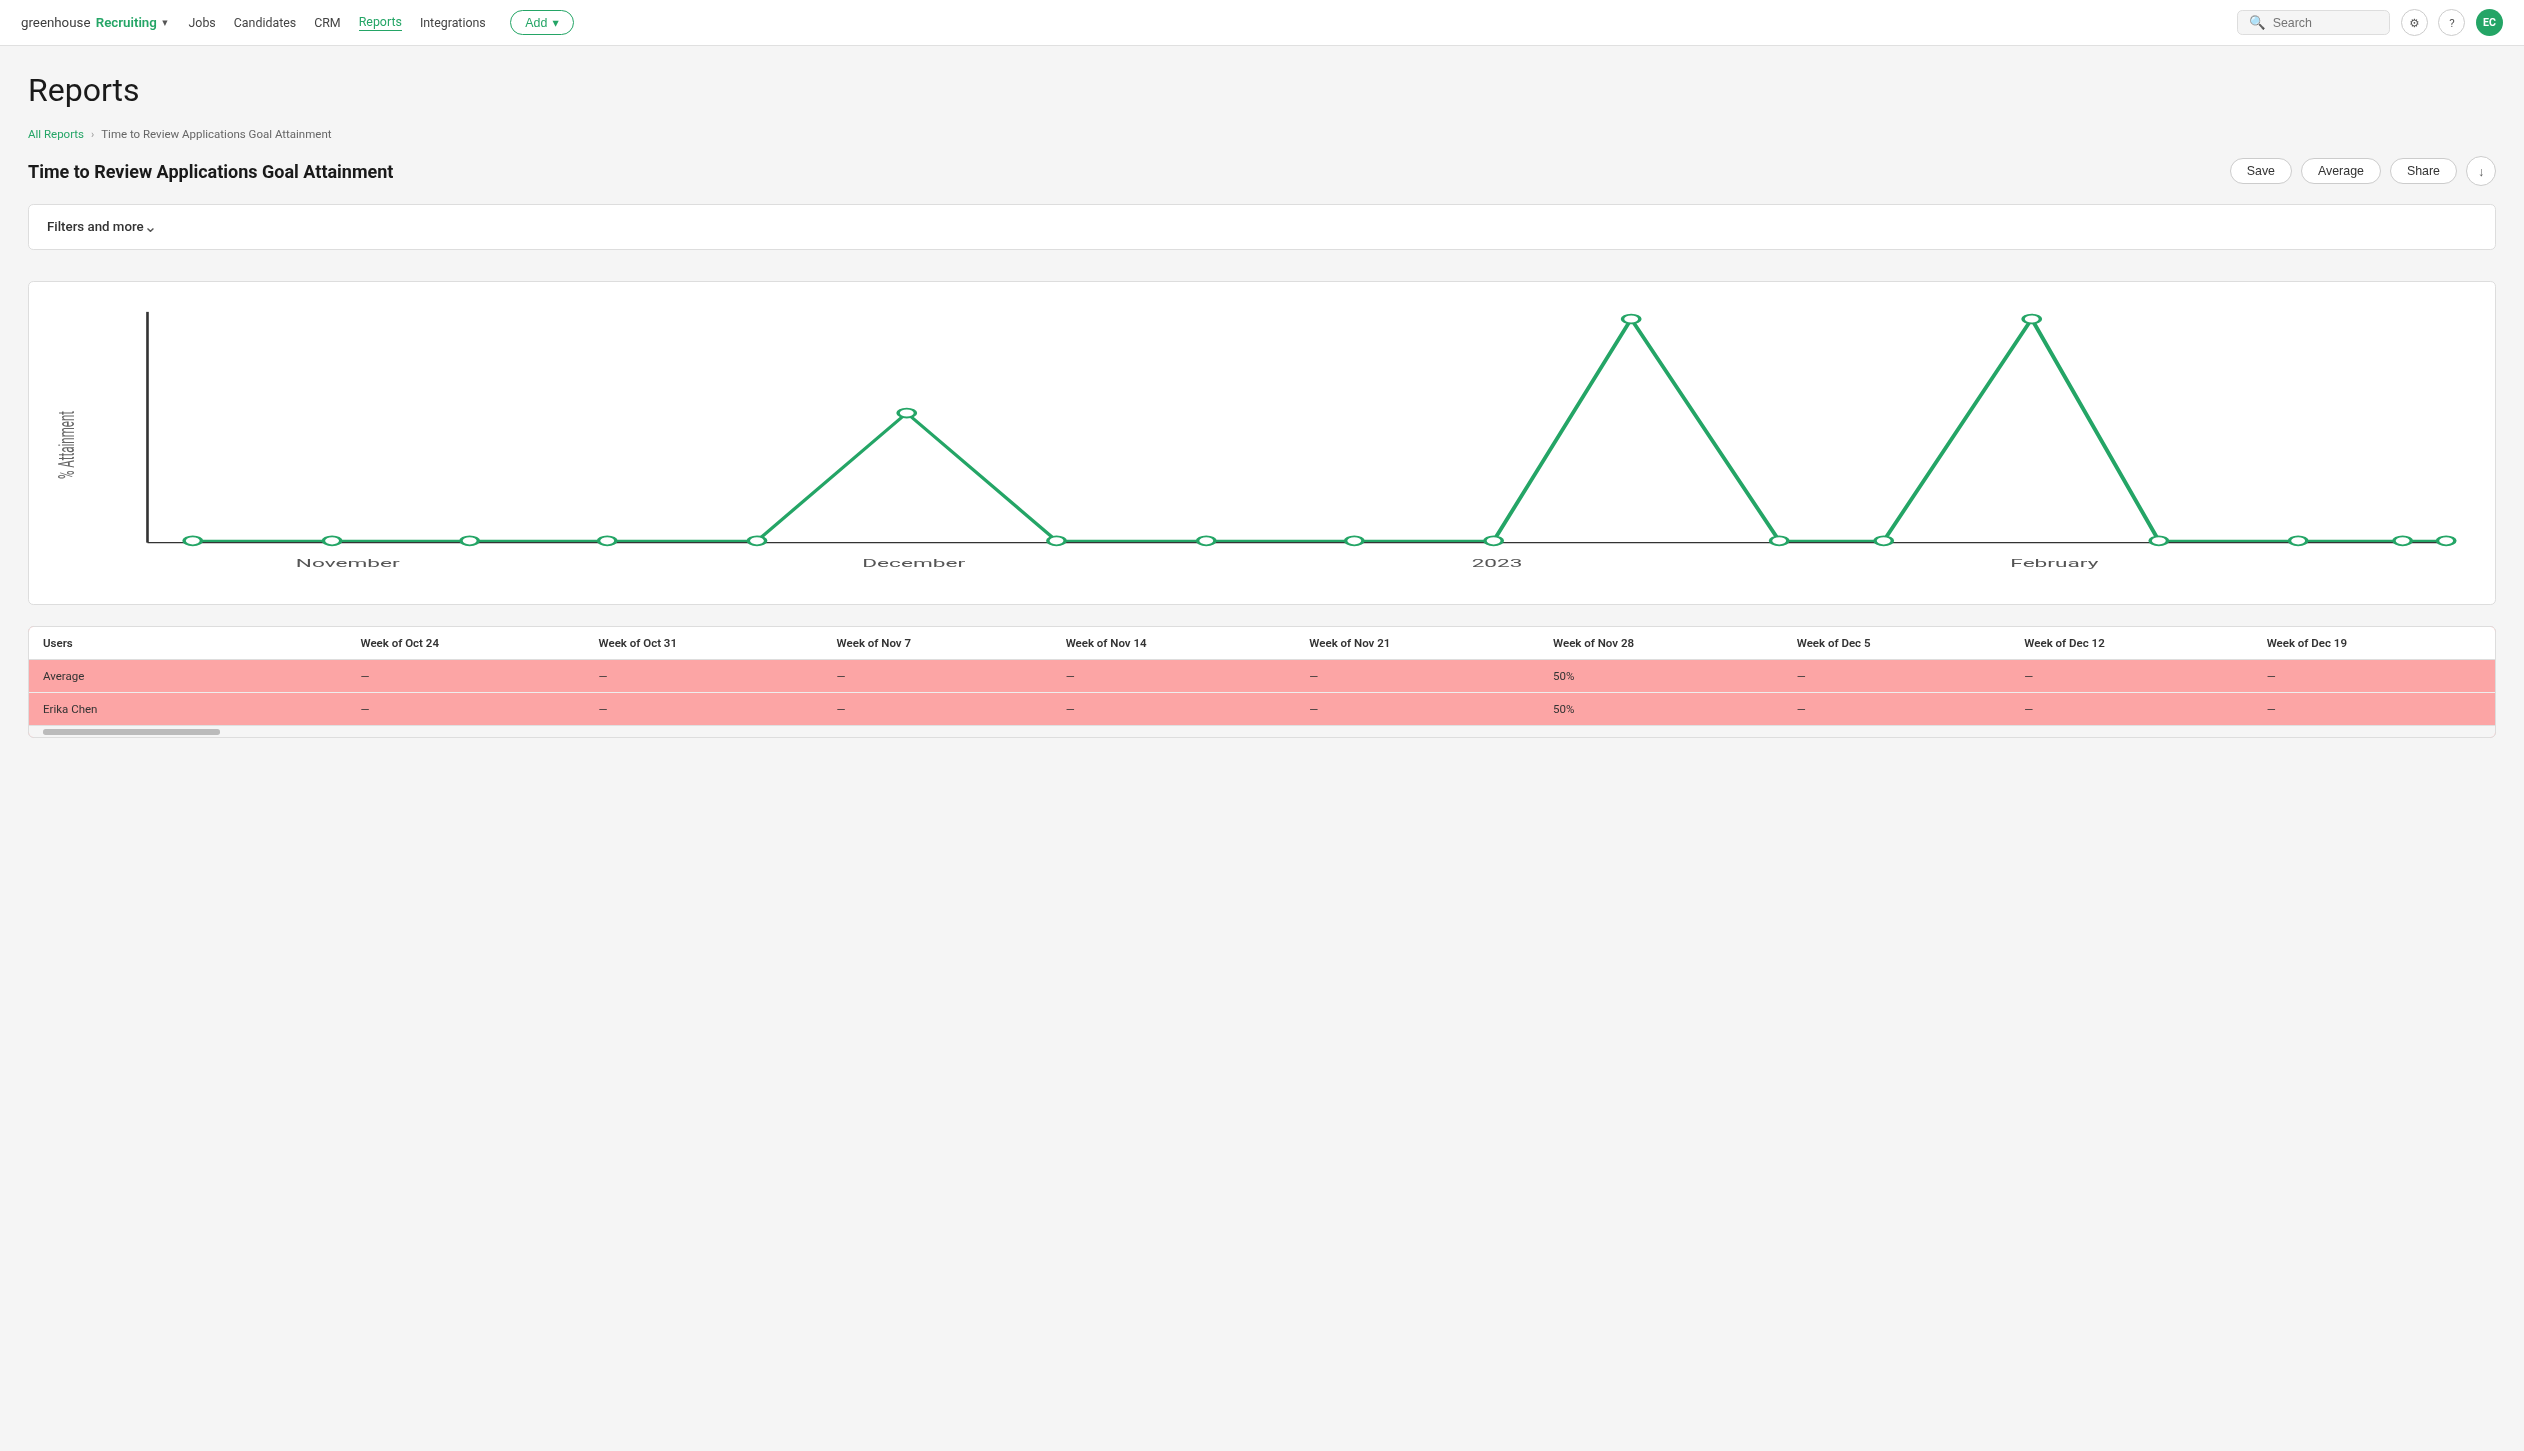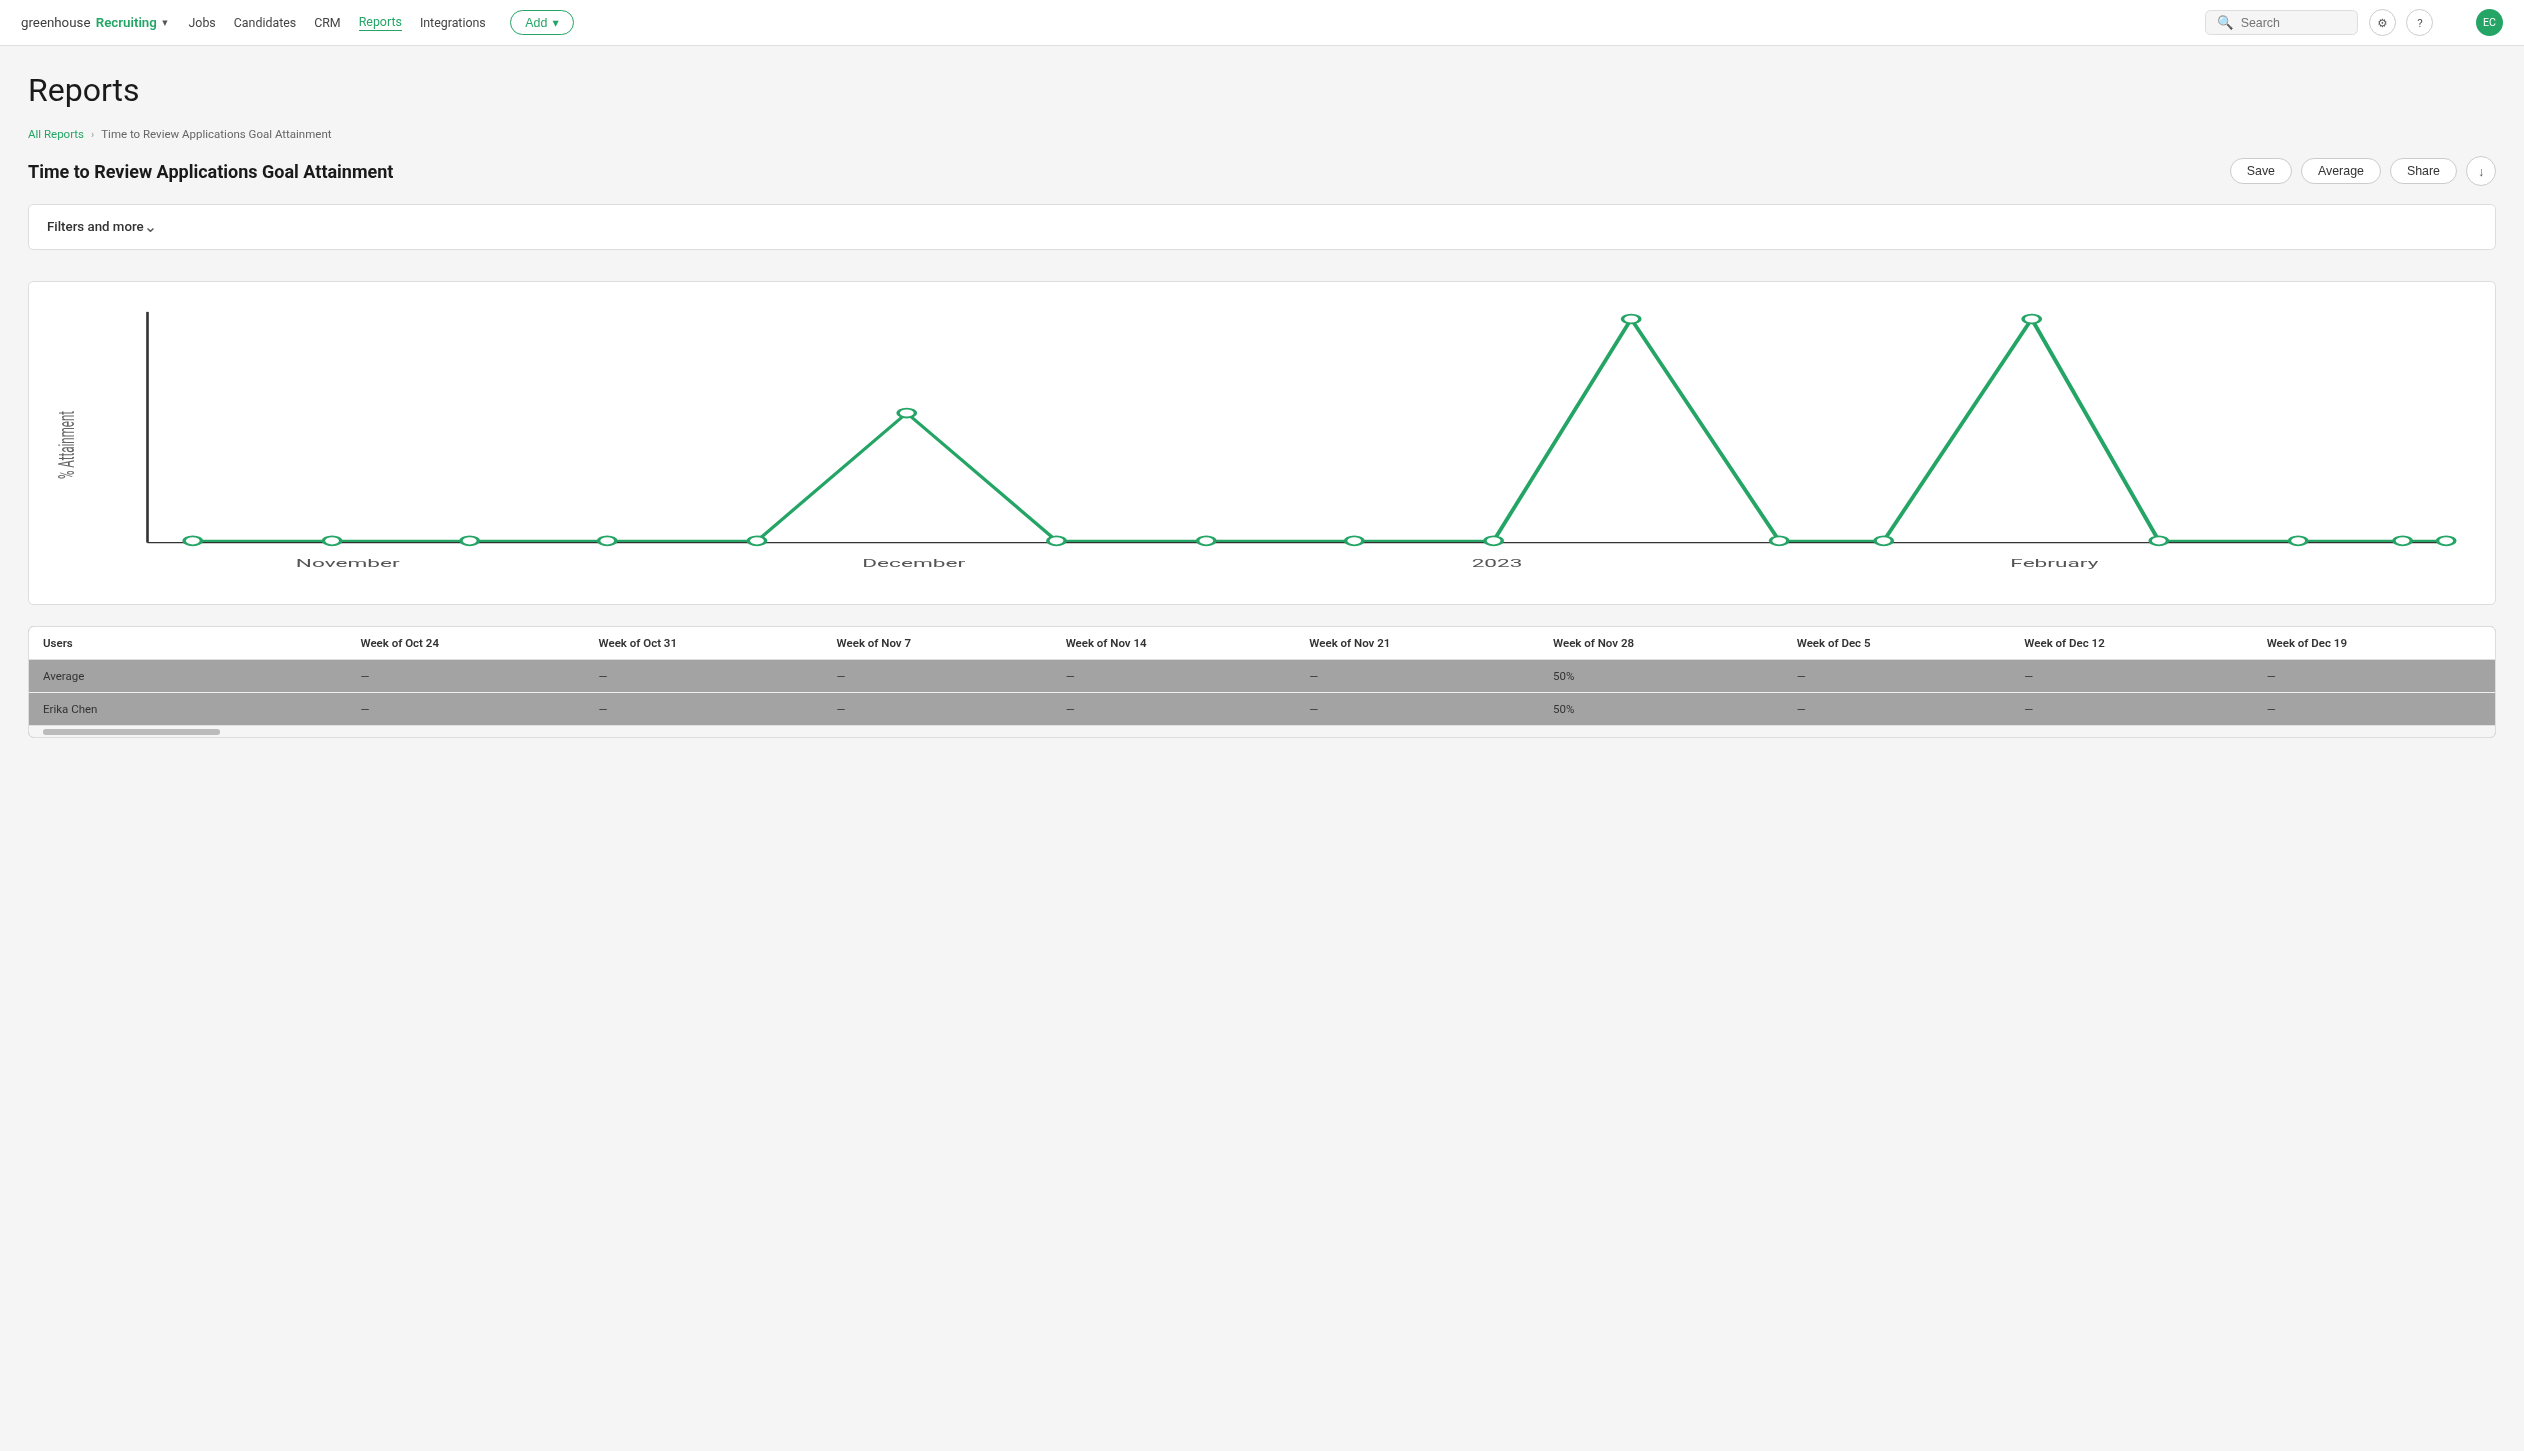--- a/index.html
+++ b/index.html
@@ -12,21 +12,21 @@
     .nav-brand .recruiting { color: #24a566; font-weight: 600; }
     .nav-brand-dropdown { color: #555; font-size: 10.6px; cursor: pointer; }
     .nav-links { display: flex; align-items: center; gap: 18px; }
     .nav-link { color: #444; text-decoration: none; font-size: 12.4px; cursor: pointer; white-space: nowrap; }
     .nav-link.active { color: #24a566; border-bottom: 1.8px solid #24a566; padding-bottom: 1.8px; }
     .nav-add { margin-left: 3.5px; background: #fff; border: 1.3px solid #24a566; color: #24a566; border-radius: 18px; padding: 4.4px 14px; font-size: 12.4px; cursor: pointer; display: flex; align-items: center; gap: 5.3px; }
     .nav-right { margin-left: auto; display: flex; align-items: center; gap: 10.6px; }
     .nav-search { display: flex; align-items: center; background: #f5f5f5; border: 0.9px solid #ddd; border-radius: 5.3px; padding: 4.4px 10.6px; gap: 7px; min-width: 142px; }
     .nav-search input { border: none; background: transparent; outline: none; font-size: 12.4px; color: #555; width: 106px; }
     .nav-icon { width: 27px; height: 27px; border-radius: 50%; border: 1.3px solid #ccc; display: flex; align-items: center; justify-content: center; font-size: 11.5px; cursor: pointer; color: #555; }
-    .nav-avatar { width: 27px; height: 27px; border-radius: 50%; background: #24a566; display: flex; align-items: center; justify-content: center; color: #fff; font-size: 10.6px; font-weight: 400; cursor: pointer; margin-left: 32px; }
+    .nav-avatar { width: 27px; height: 27px; border-radius: 50%; background: #24a566; display: flex; align-items: center; justify-content: center; color: #fff; font-size: 10.6px; font-weight: 700; cursor: pointer; }
 
     
     .page { padding: 25px 28px; min-height: calc(100vh - 46px); }
     .page-title { font-size: 32px; font-weight: 400; color: #1a1a1a; margin-bottom: 18px; }
     .breadcrumb { display: flex; align-items: center; gap: 7px; font-size: 11.5px; margin-bottom: 15px; }
     .breadcrumb-link { color: #24a566; cursor: pointer; text-decoration: none; }
     .breadcrumb-sep { color: #999; font-size: 10.6px; }
     .breadcrumb-current { color: #666; }
 
     
@@ -39,21 +39,21 @@
     
     .filters-bar { background: #fff; border: 0.9px solid #ddd; border-radius: 5.3px; padding: 12.4px 18px; margin-bottom: 31px; display: flex; align-items: center; justify-content: flex-start; cursor: pointer; }
     .filters-label { font-size: 13.3px; font-weight: 500; color: #333; }
     .filters-chevron { color: #555; font-size: 16px; }
 
     
     .chart-container { background: #fff; border: 0.9px solid #ddd; border-radius: 5.3px; padding: 21px 14px 14px 14px; margin-bottom: 21px; }
     .chart-svg { width: 100%; height: 284px; }
 
     
-    .table-container { background: #a3a3a3; border: 0.9px solid #ddd; border-radius: 5.3px; overflow-x: auto; }
+    .table-container { background: #fca5a5; border: 0.9px solid #ddd; border-radius: 5.3px; overflow-x: auto; }
     table { width: 100%; border-collapse: collapse; min-width: 798px; }
     th { background: #fff; border-bottom: 1.3px solid #ddd; padding: 9px 14px; text-align: left; font-size: 11.5px; font-weight: 600; color: #333; white-space: nowrap; }
     td { border-bottom: 0.9px solid #eee; padding: 9px 14px; font-size: 11.5px; color: #333; white-space: nowrap; }
     tr:last-child td { border-bottom: none; }
     .col-users { min-width: 142px; }
     .col-week { min-width: 98px; }
     .scrollbar-row { height: 12.4px; background: #f5f5f5; border-top: 0.9px solid #e0e0e0; }
     .scrollbar-thumb { height: 5.3px; width: 177px; background: #bbb; border-radius: 2.7px; margin: 3.5px 0 0 14px; }
   </style>
 </head>

